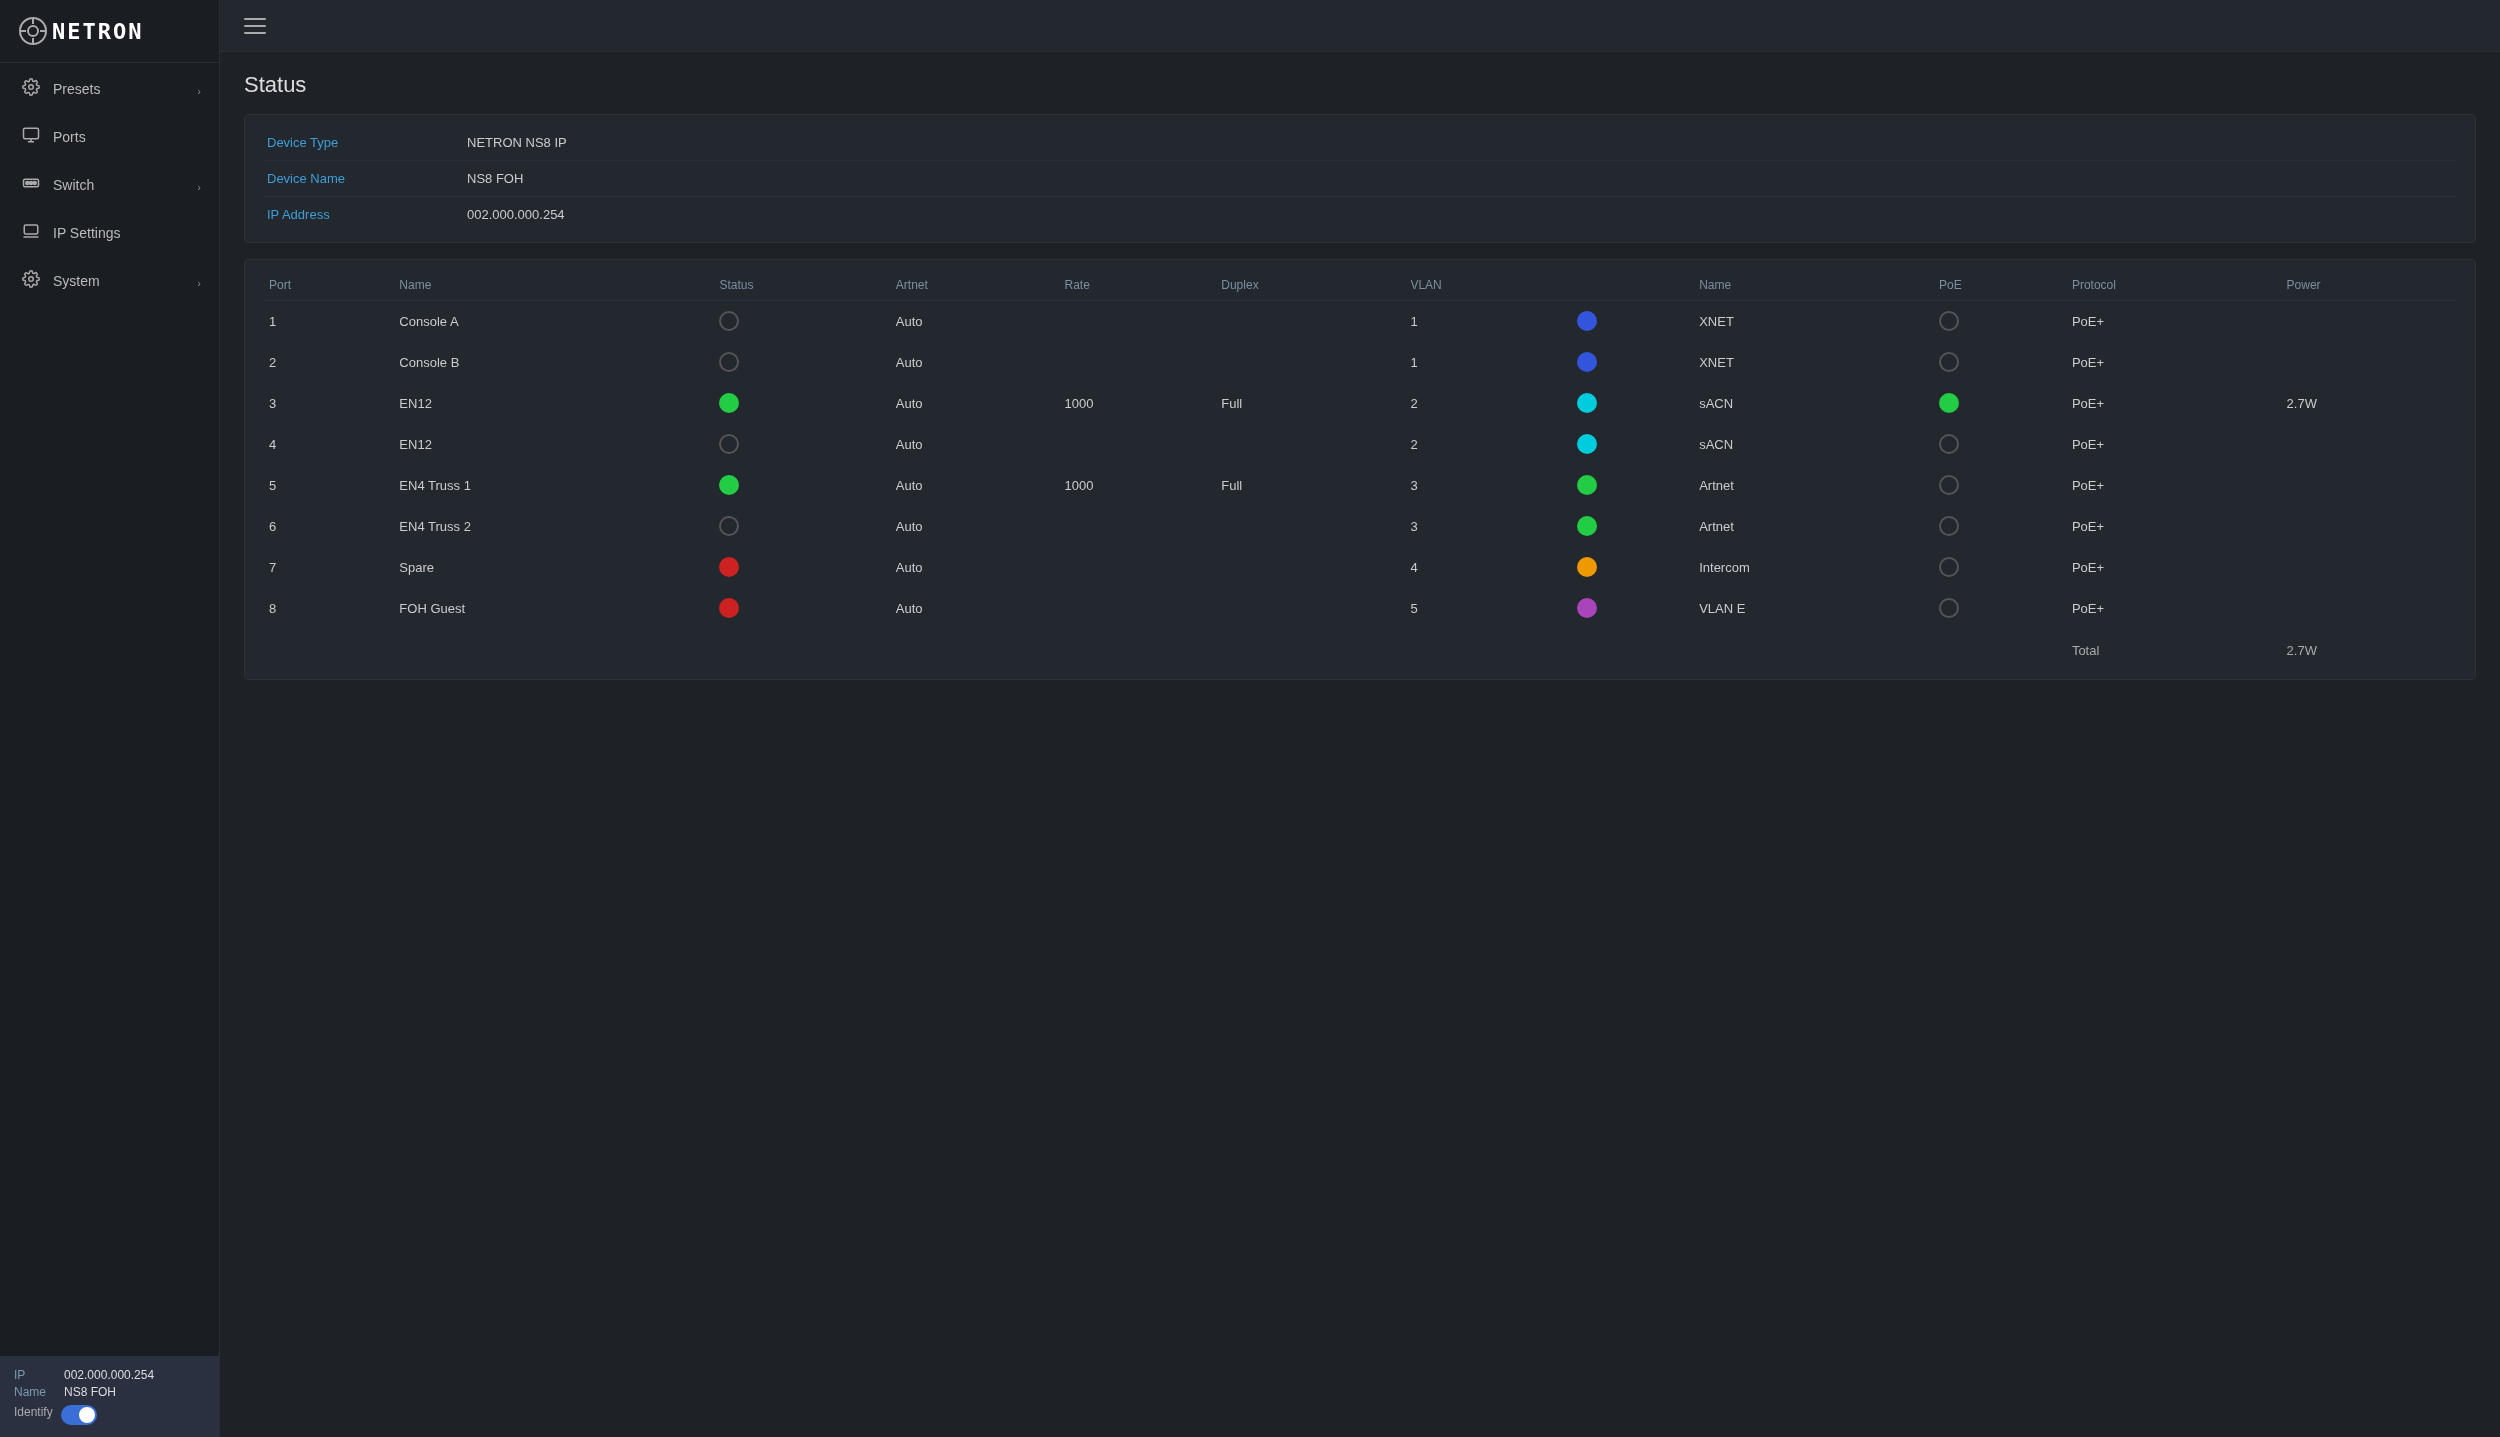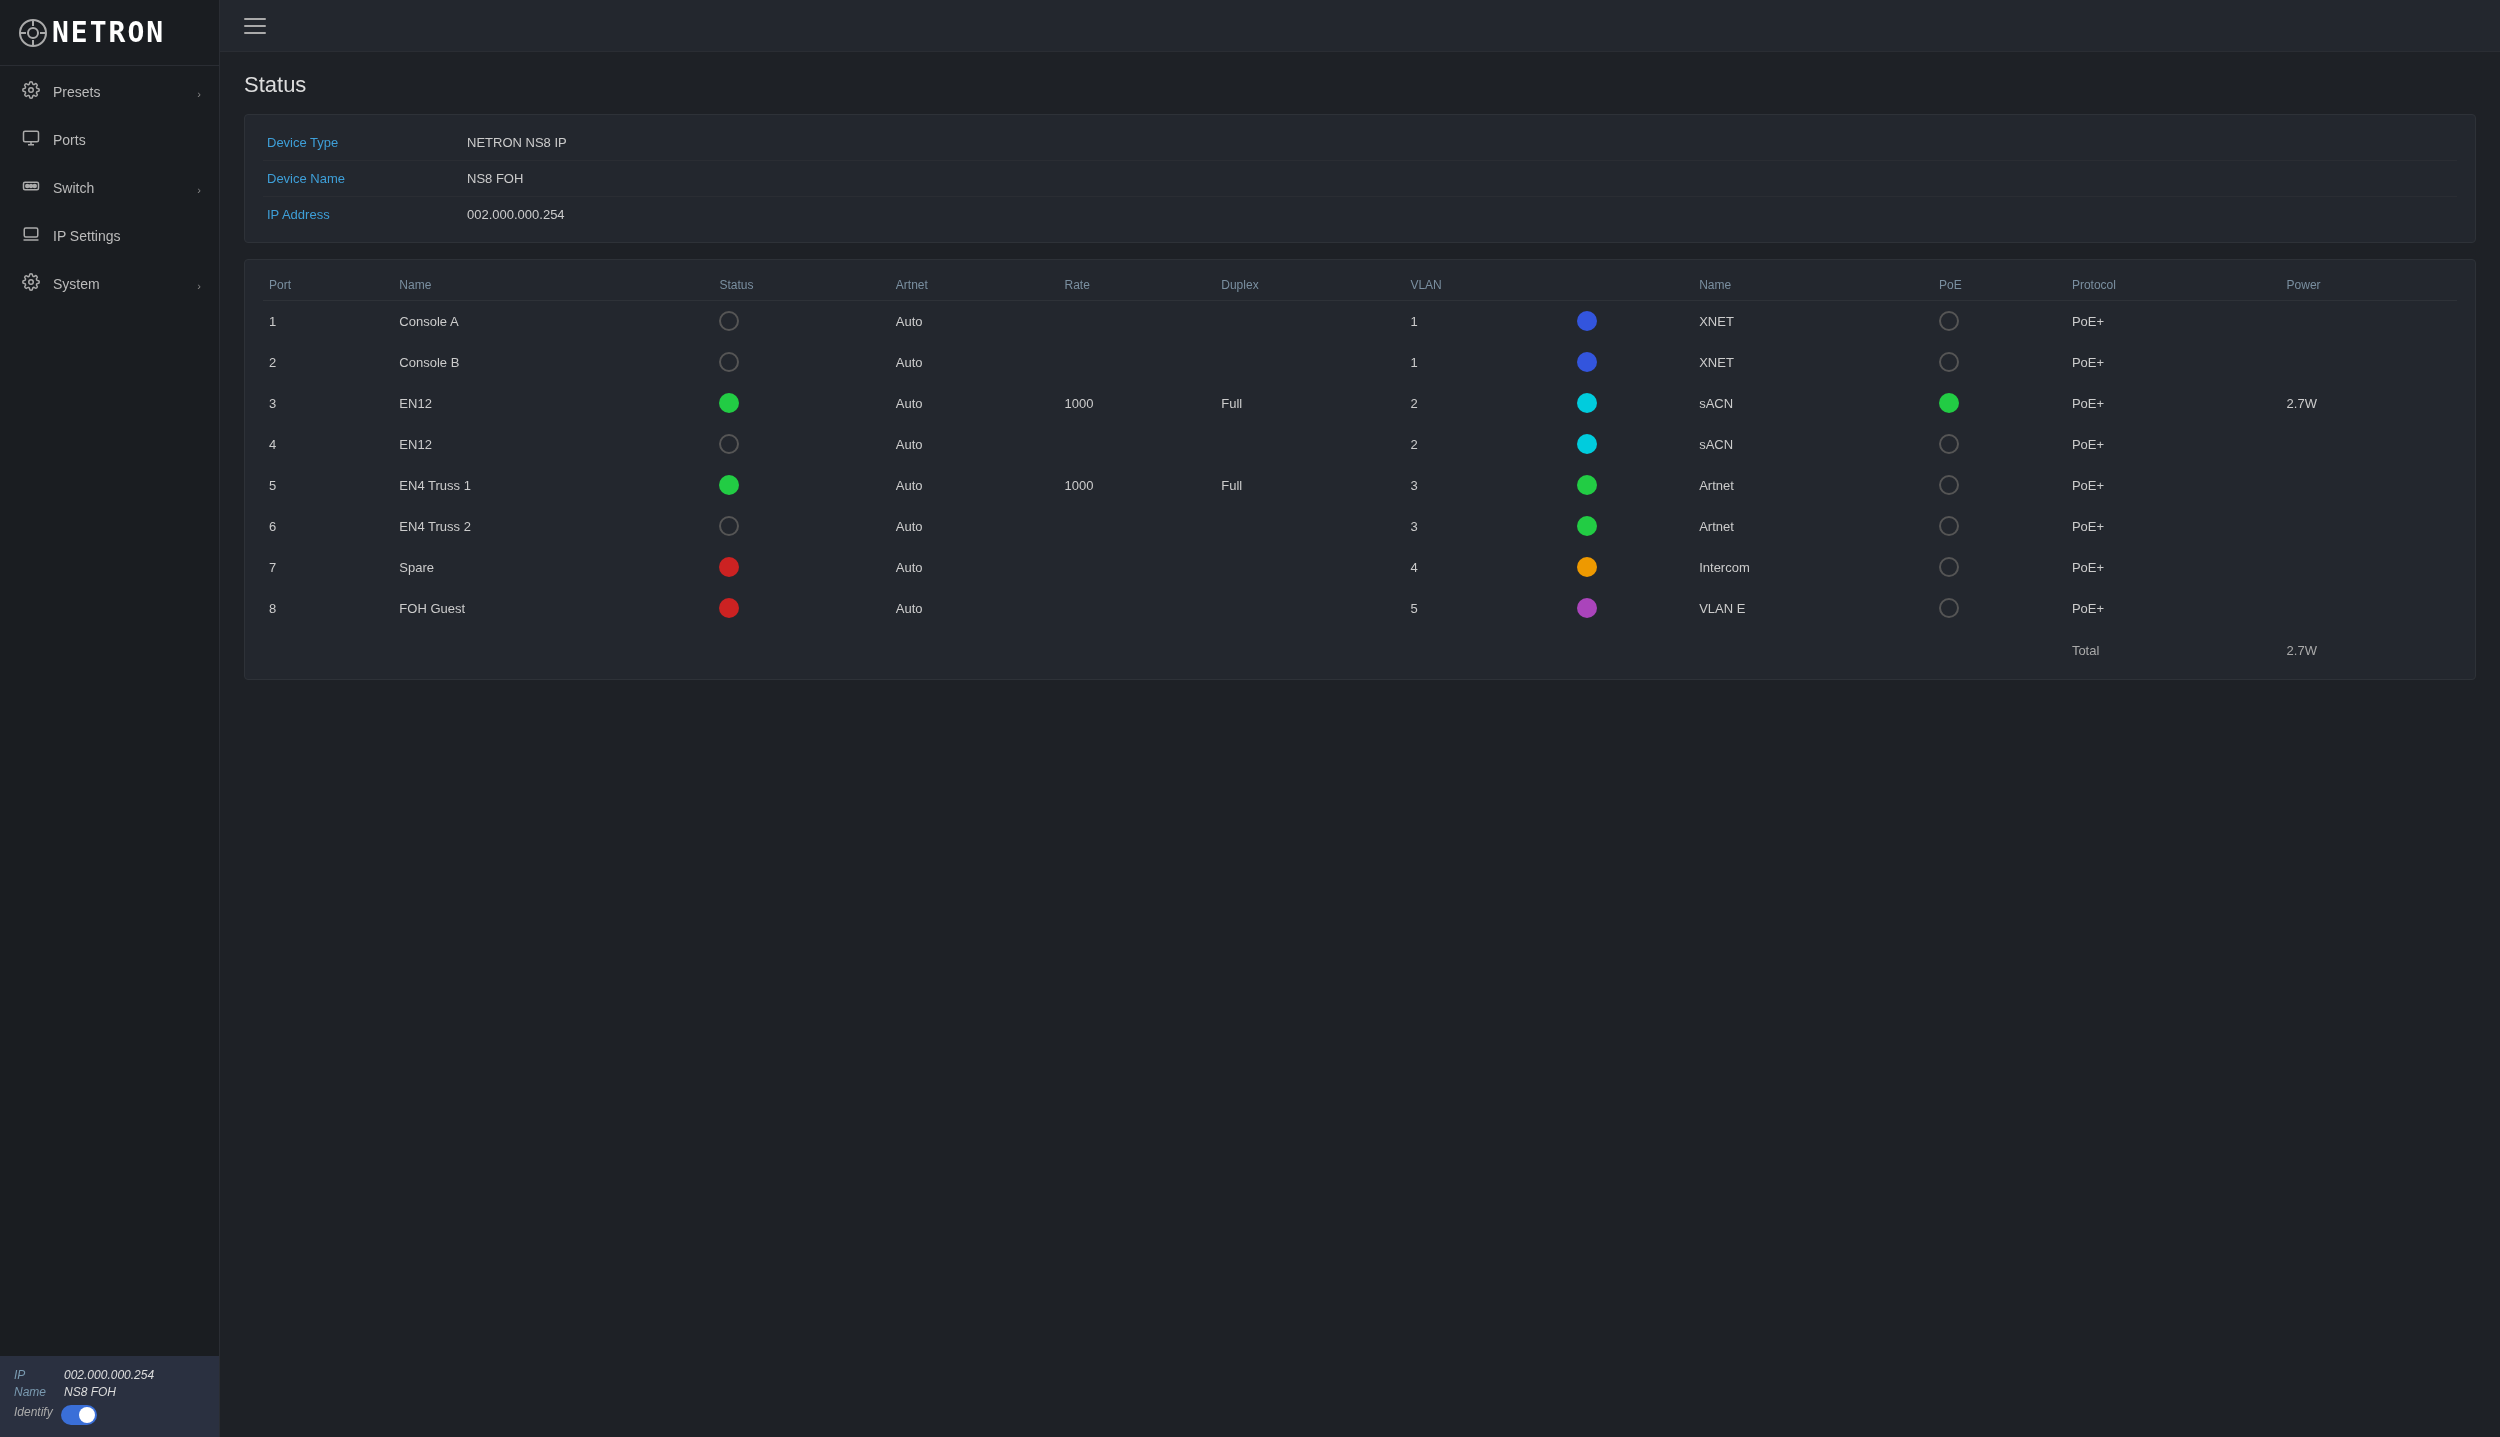--- a/index.html
+++ b/index.html
@@ -23,21 +23,21 @@
       flex-direction: column;
       height: 100vh;
     }
     .sidebar-logo {
       padding: 16px 18px;
       border-bottom: 1px solid #2a2d33;
       display: flex;
       align-items: center;
     }
     .logo-text {
-      font-size: 28px;
+      font-size: 22px;
       font-weight: bold;
       color: #fff;
       letter-spacing: 2px;
       font-family: monospace;
     }
     .logo-icon {
       width: 30px;
       height: 30px;
       margin-right: 4px;
     }
@@ -68,21 +68,20 @@
       font-size: 11px;
       color: #888;
     }
 
     .sidebar-bottom {
       margin-top: auto;
       background: #2a3040;
       padding: 12px 14px;
       font-size: 12px;
       color: #aaa;
-      font-style: italic;
     }
     .sidebar-bottom .sb-row {
       display: flex;
       gap: 6px;
       margin-bottom: 3px;
     }
     .sb-label { color: #7a9ab0; min-width: 44px; }
     .sb-value { color: #ddd; }
 
     

